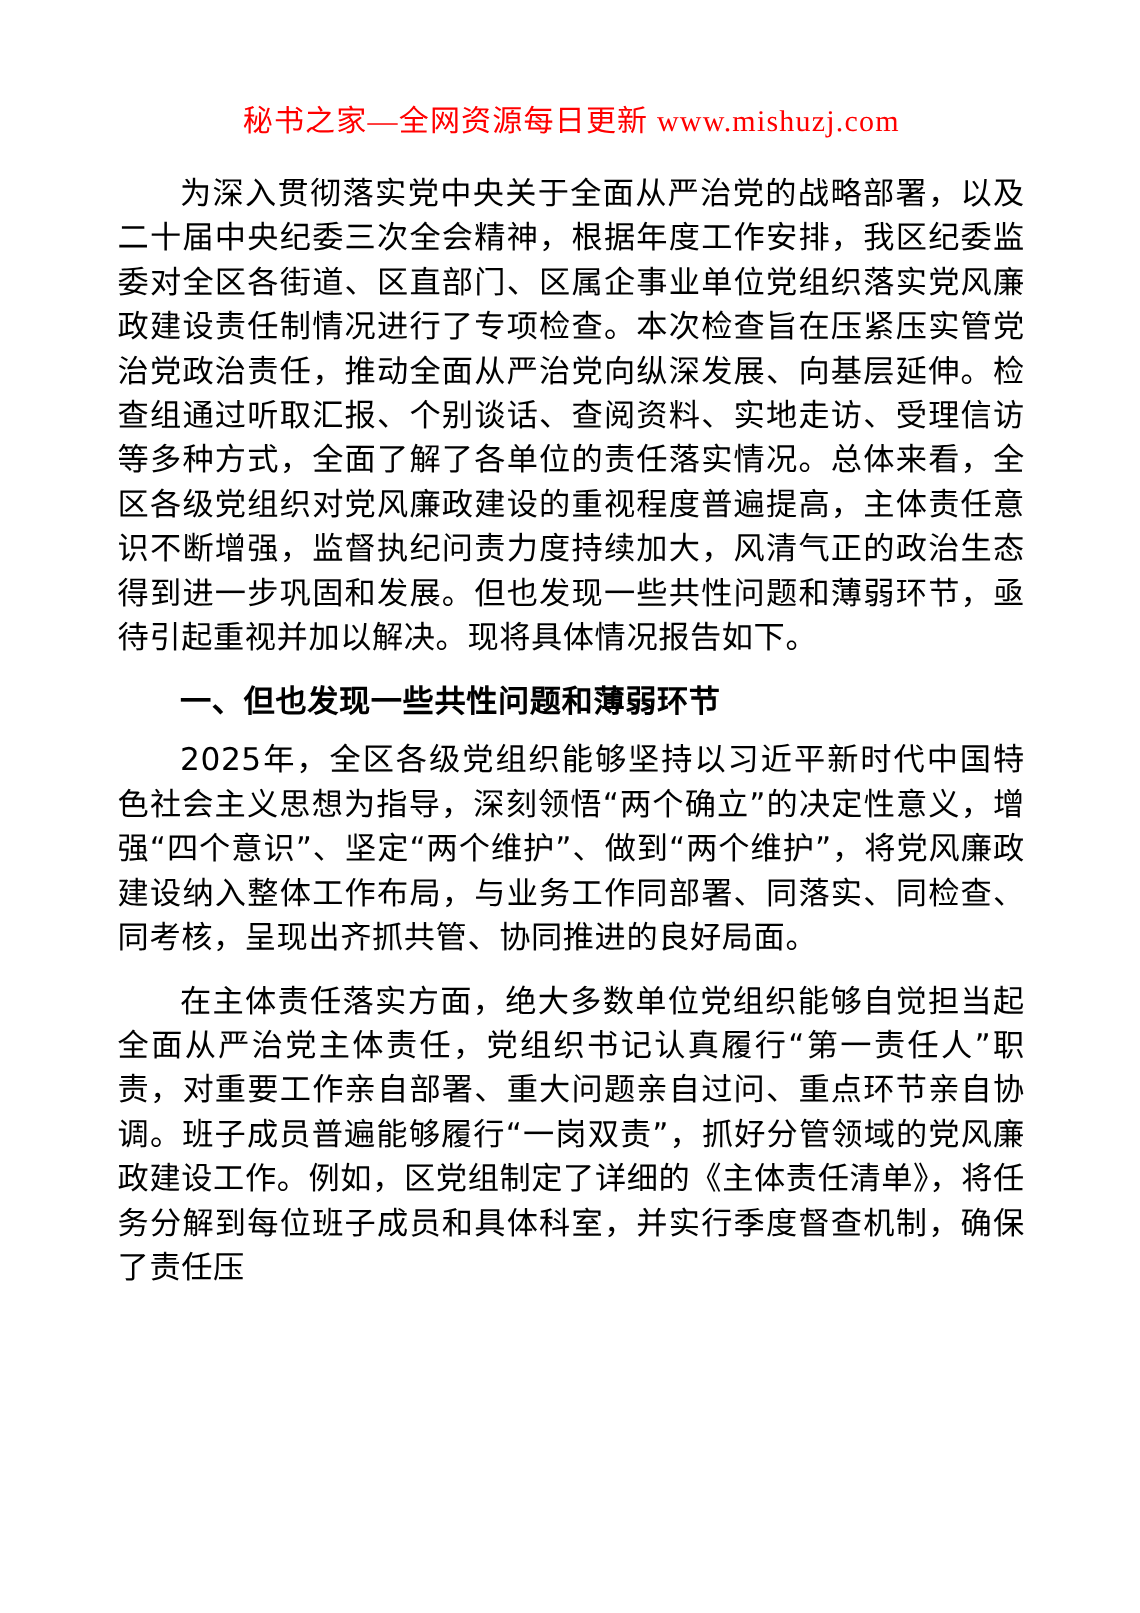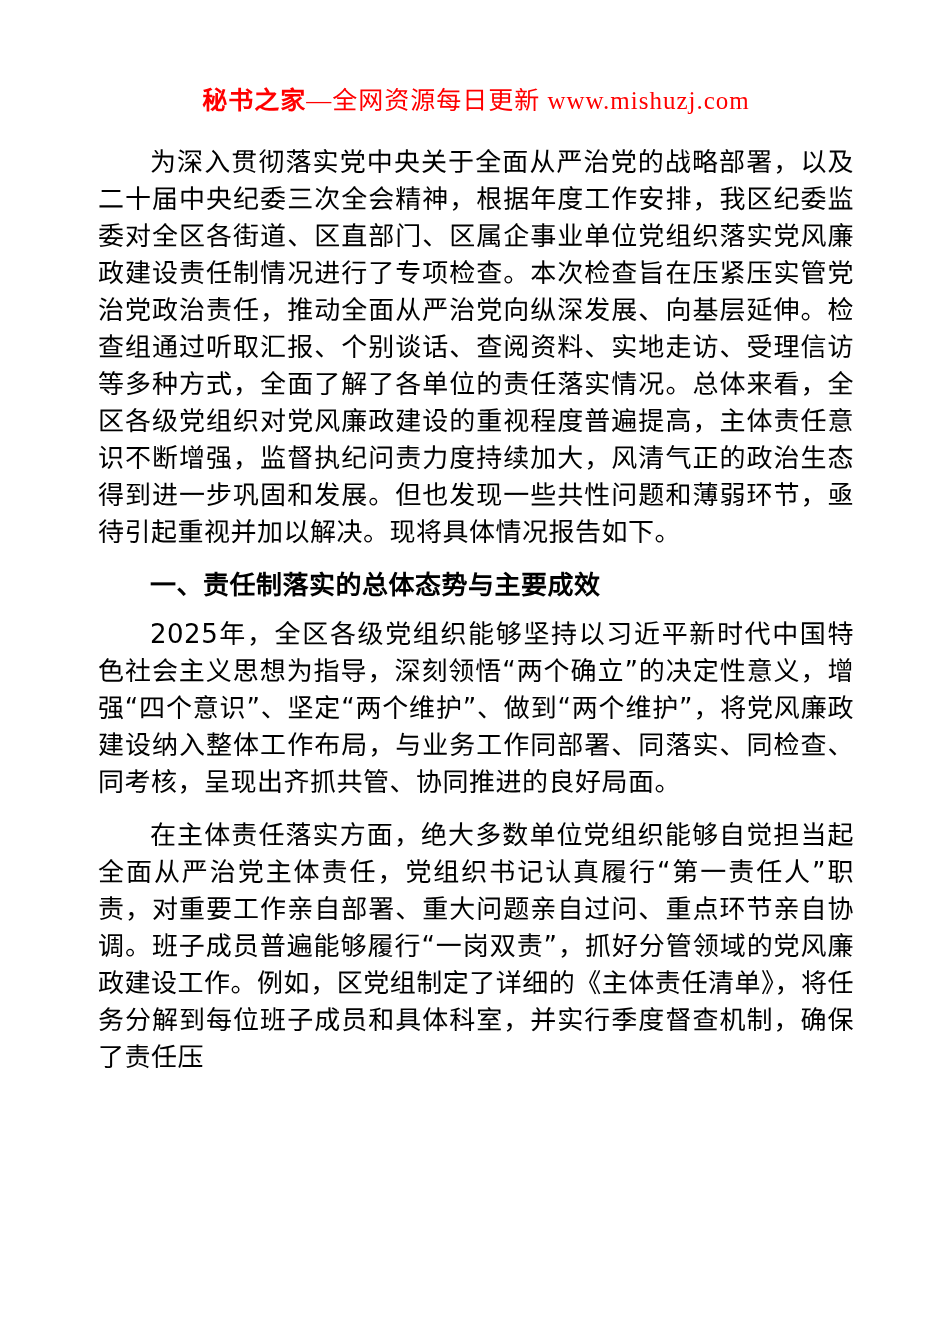--- a/index.html
+++ b/index.html
@@ -23,21 +23,21 @@
   }
   .banner {
     text-align: center;
     font-size: 25px;
     color: #ff0000;
     letter-spacing: 1px;
     margin-bottom: 28px;
     white-space: nowrap;
   }
   .banner .brand {
-    font-weight: bold;
+    font-weight: normal;
   }
   .banner .tagline {
     font-weight: normal;
     font-family: Liberation Serif, serif;
   }
   .doc-title {
     margin: 18px 0 40px 0;
     text-align: center;
     font-size: 37px;
     font-weight: bold;
@@ -73,19 +73,19 @@
 
 <div class="page">
 
   <div class="banner">
     <span class="brand">秘书之家</span><span class="tagline">—全网资源每日更新 www.mishuzj.com</span>
   </div>
 
 
   <p class="para">为深入贯彻落实党中央关于全面从严治党的战略部署，以及二十届中央纪委三次全会精神，根据年度工作安排，我区纪委监委对全区各街道、区直部门、区属企事业单位党组织落实党风廉政建设责任制情况进行了专项检查。本次检查旨在压紧压实管党治党政治责任，推动全面从严治党向纵深发展、向基层延伸。检查组通过听取汇报、个别谈话、查阅资料、实地走访、受理信访等多种方式，全面了解了各单位的责任落实情况。总体来看，全区各级党组织对党风廉政建设的重视程度普遍提高，主体责任意识不断增强，监督执纪问责力度持续加大，风清气正的政治生态得到进一步巩固和发展。但也发现一些共性问题和薄弱环节，亟待引起重视并加以解决。现将具体情况报告如下。</p>
 
-  <h2 class="section-heading">一、责任制落实的总体态势与主要成效</h2>
+  <h2 class="section-heading">一、但也发现一些共性问题和薄弱环节</h2>
 
   <p class="para">2025年，全区各级党组织能够坚持以习近平新时代中国特色社会主义思想为指导，深刻领悟“两个确立”的决定性意义，增强“四个意识”、坚定“两个维护”、做到“两个维护”，将党风廉政建设纳入整体工作布局，与业务工作同部署、同落实、同检查、同考核，呈现出齐抓共管、协同推进的良好局面。</p>
 
   <p class="para">在主体责任落实方面，绝大多数单位党组织能够自觉担当起全面从严治党主体责任，党组织书记认真履行“第一责任人”职责，对重要工作亲自部署、重大问题亲自过问、重点环节亲自协调。班子成员普遍能够履行“一岗双责”，抓好分管领域的党风廉政建设工作。例如，区党组制定了详细的《主体责任清单》，将任务分解到每位班子成员和具体科室，并实行季度督查机制，确保了责任压</p>
 
 </div>
 
 </body></html>

